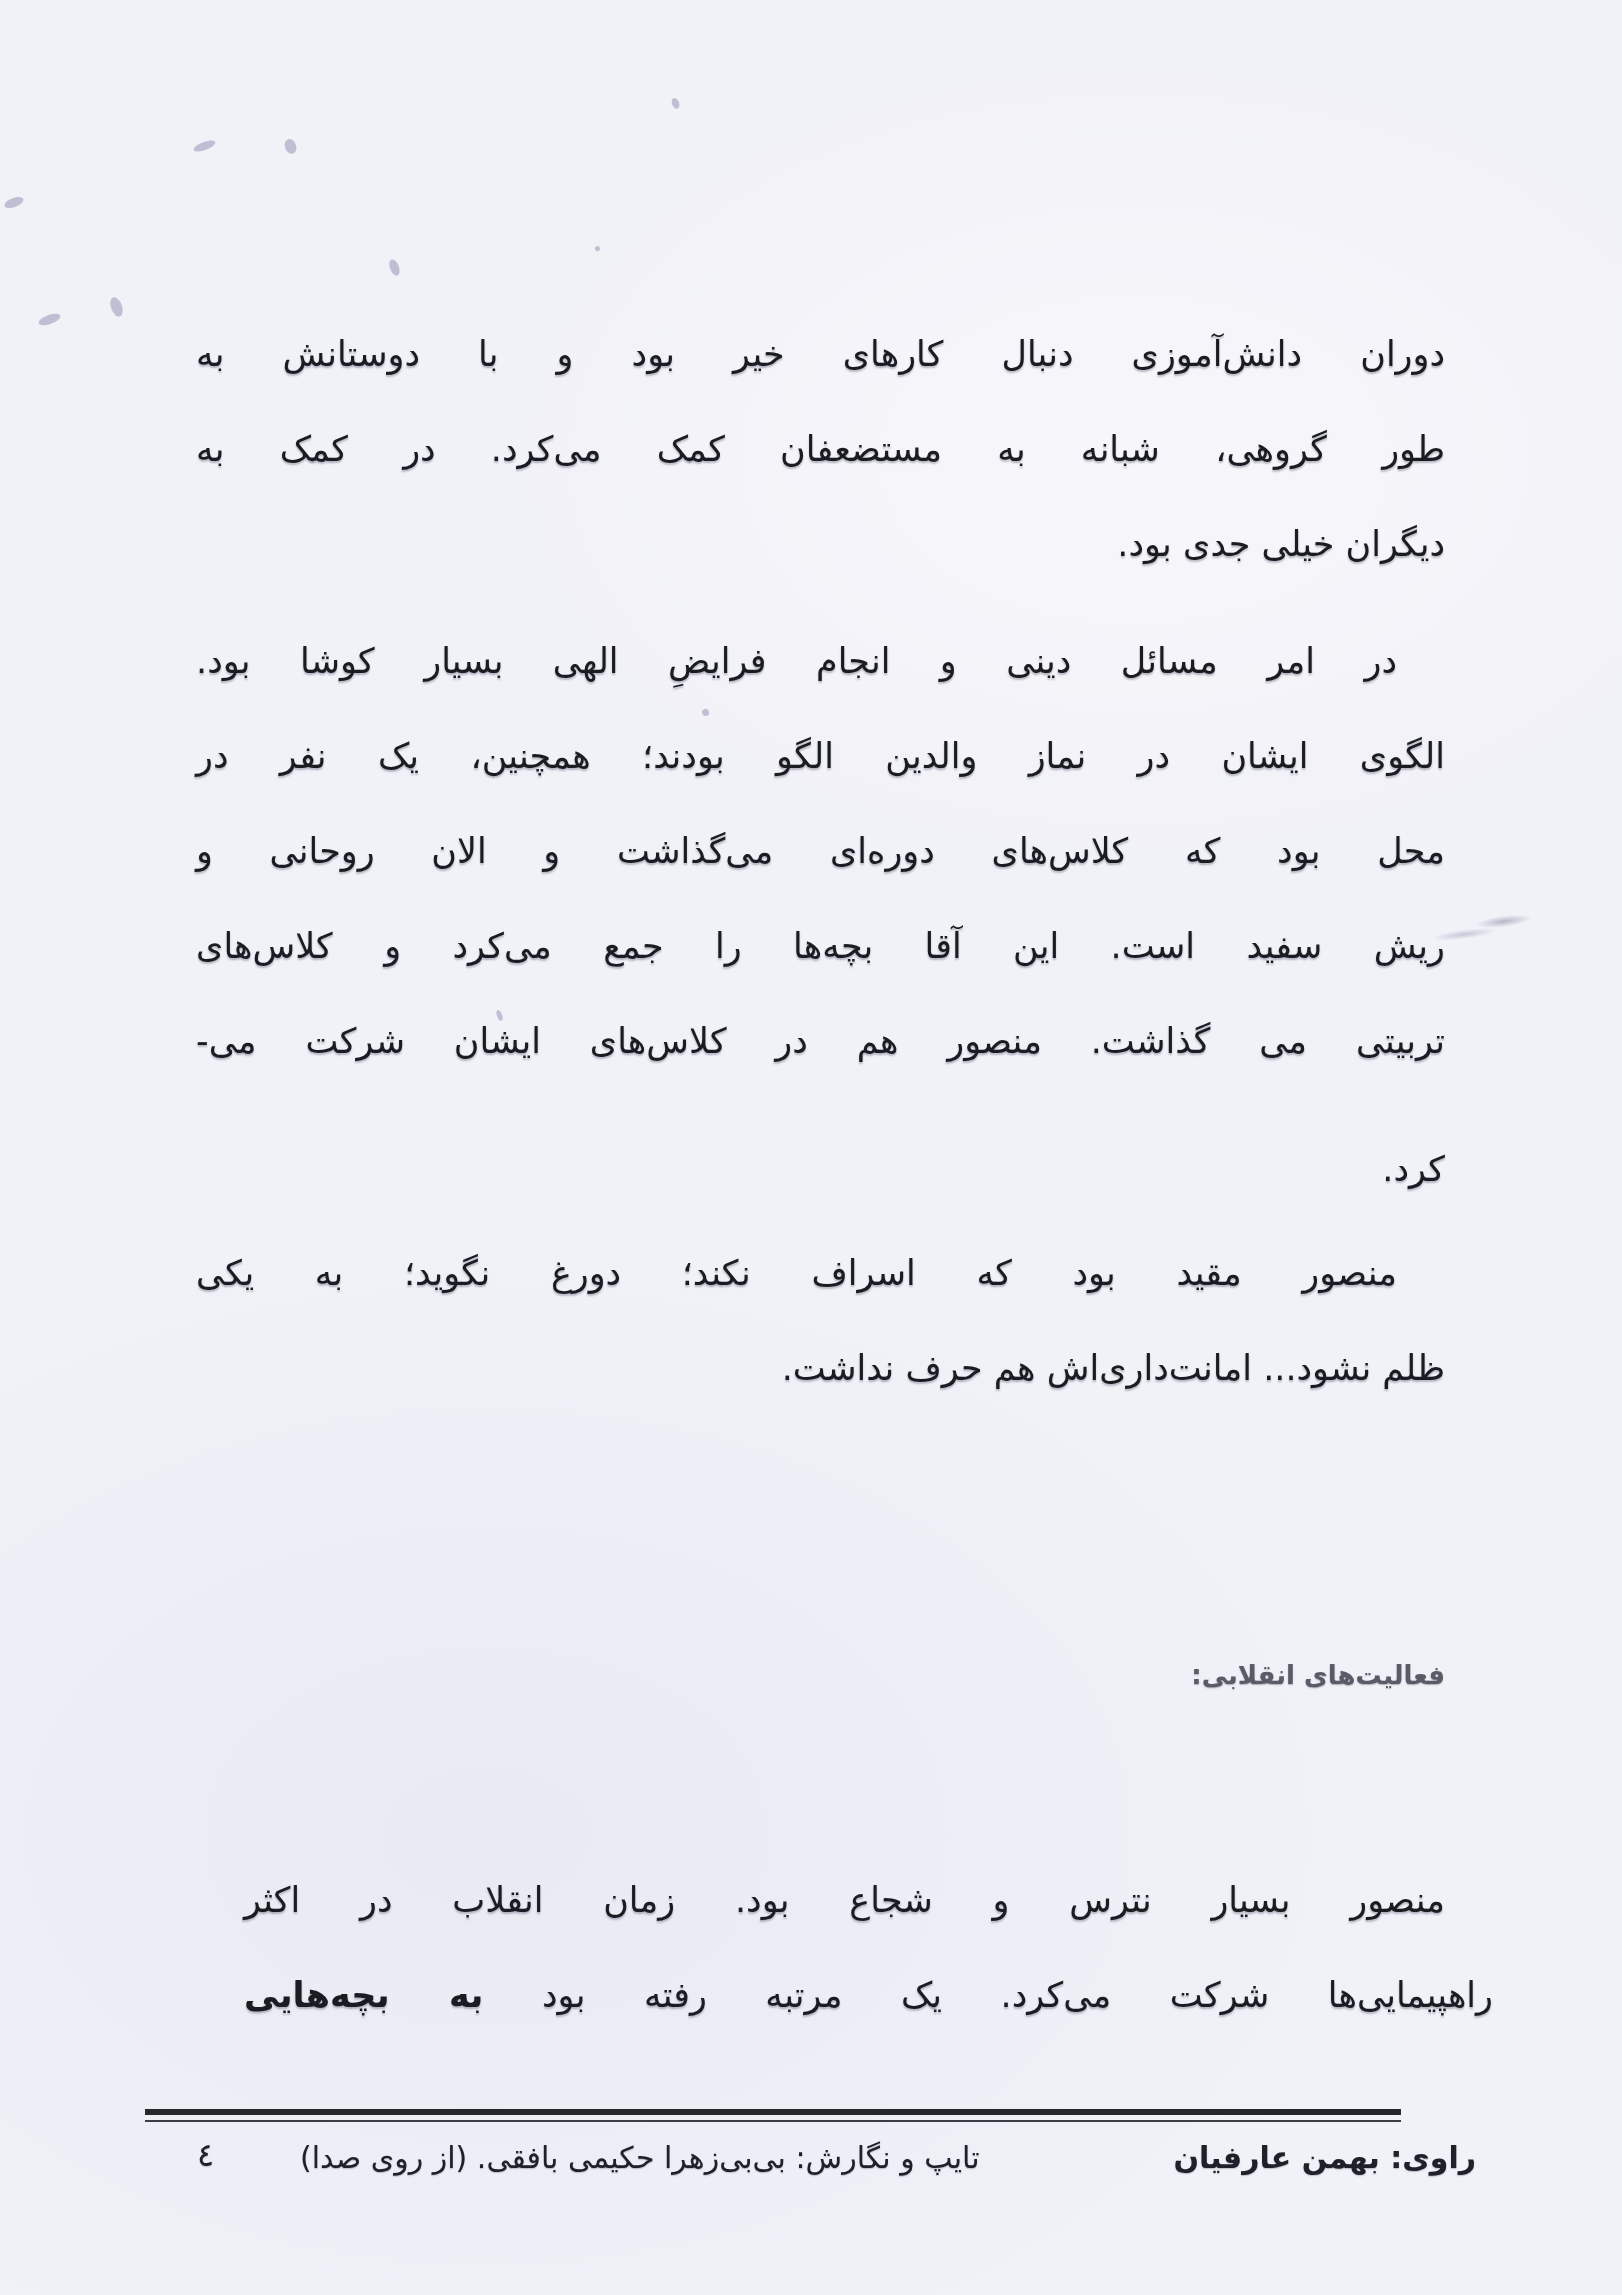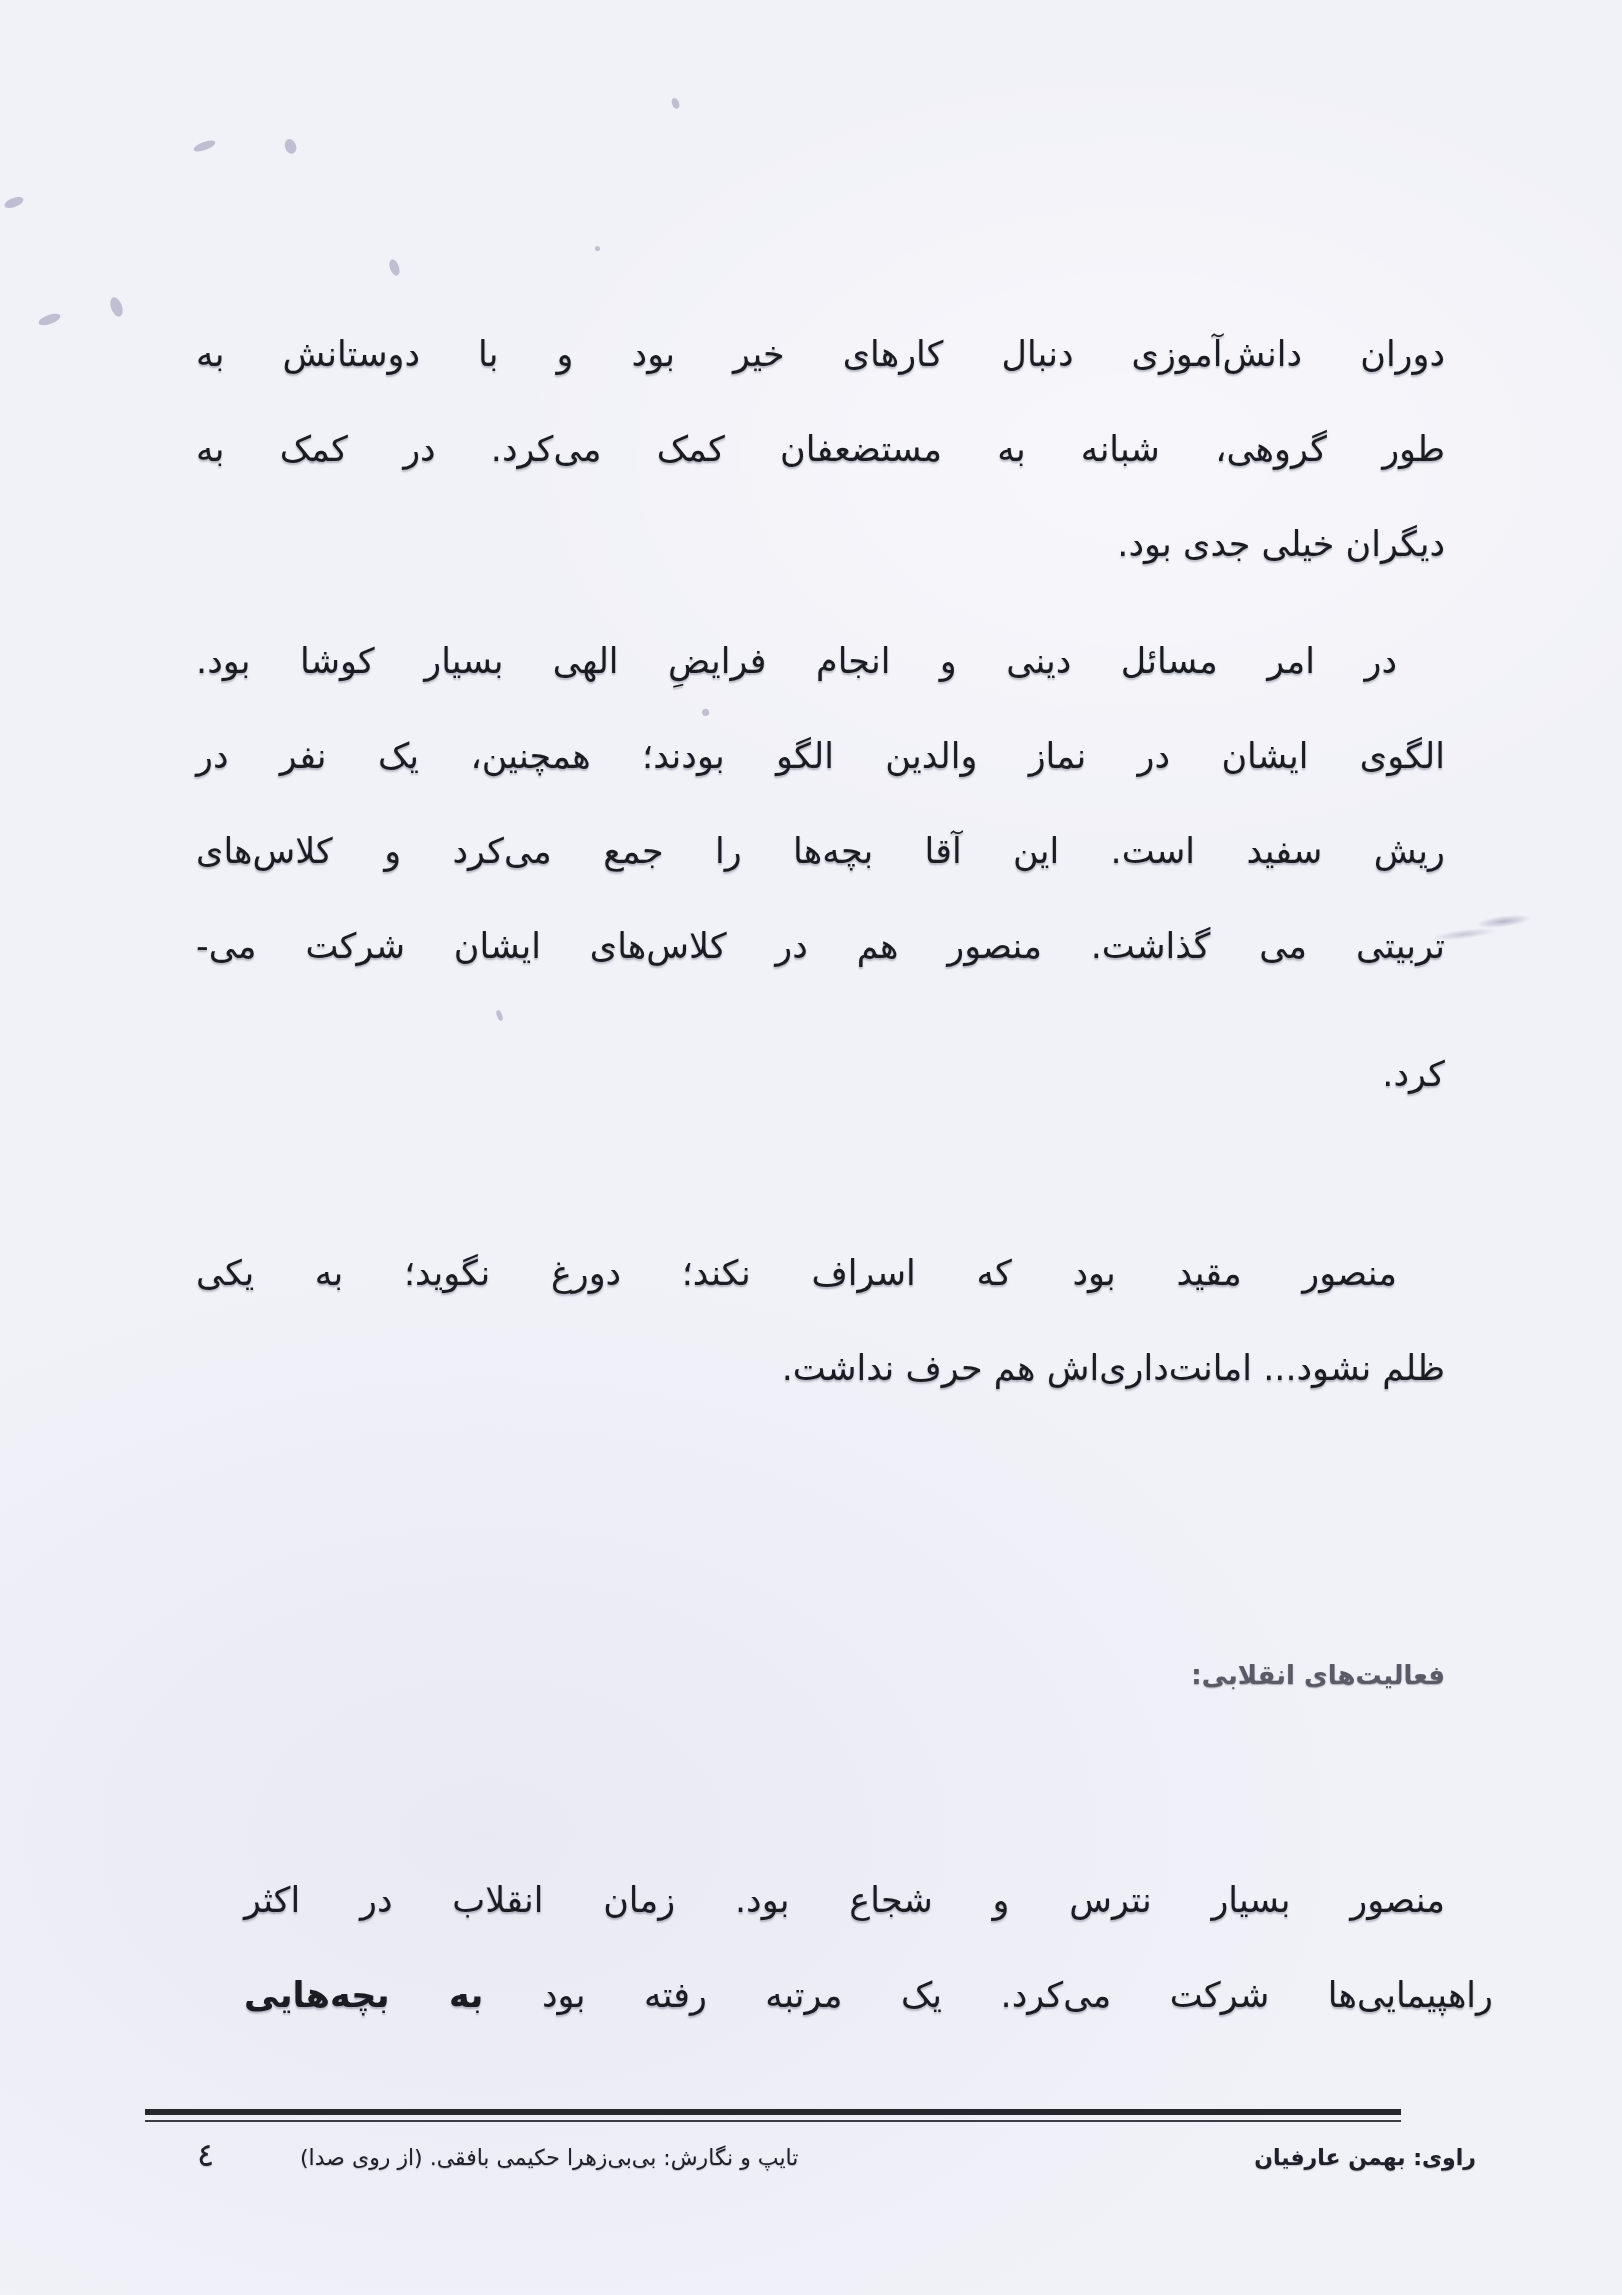--- a/index.html
+++ b/index.html
@@ -48,21 +48,21 @@
     position: absolute;
     left: 146px;
     top: 2109px;
     width: 1256px;
     height: 4.7px;
     border-top: 6.7px solid #26262d;
     border-bottom: 2px solid #3c3c44;
   }
   .footer-item {
     position: absolute;
-    font-size: 22px;
+    font-size: 30px;
     line-height: 44px;
     color: #20202a;
     text-shadow: 0 0.7px 1.3px rgba(30,30,60,0.25);
     white-space: nowrap;
   }
   .f-narrator { right: 146px; top: 2136px; font-weight: bold; }
   .f-typist   { left: 301px;  top: 2136px; }
   .f-page     { left: 198px;  top: 2133px; font-size: 32px; }
   
   .speck {
@@ -102,20 +102,21 @@
 
   <div class="textcol p1">
     <div class="line just">دوران دانش‌آموزی دنبال کارهای خیر بود و با دوستانش به</div>
     <div class="line just">طور گروهی، شبانه به مستضعفان کمک می‌کرد. در کمک به</div>
     <div class="line endline">دیگران خیلی جدی بود.</div>
   </div>
 
   <div class="textcol p2">
     <div class="line just indent">در امر مسائل دینی و انجام فرایضِ الهی بسیار کوشا بود.</div>
     <div class="line just">الگوی ایشان در نماز والدین الگو بودند؛ همچنین، یک نفر در</div>
+    <div class="line just">محل بود که کلاس‌های دوره‌ای می‌گذاشت و الان روحانی و</div>
     <div class="line just">ریش سفید است. این آقا بچه‌ها را جمع می‌کرد و کلاس‌های</div>
     <div class="line just">تربیتی می گذاشت. منصور هم در کلاس‌های ایشان شرکت می-</div>
     <div class="line endline gap-top">کرد.</div>
   </div>
 
   <div class="textcol p3">
     <div class="line just indent">منصور مقید بود که اسراف نکند؛ دورغ نگوید؛ به یکی</div>
     <div class="line endline">ظلم نشود... امانت‌داری‌اش هم حرف نداشت.</div>
   </div>
 

